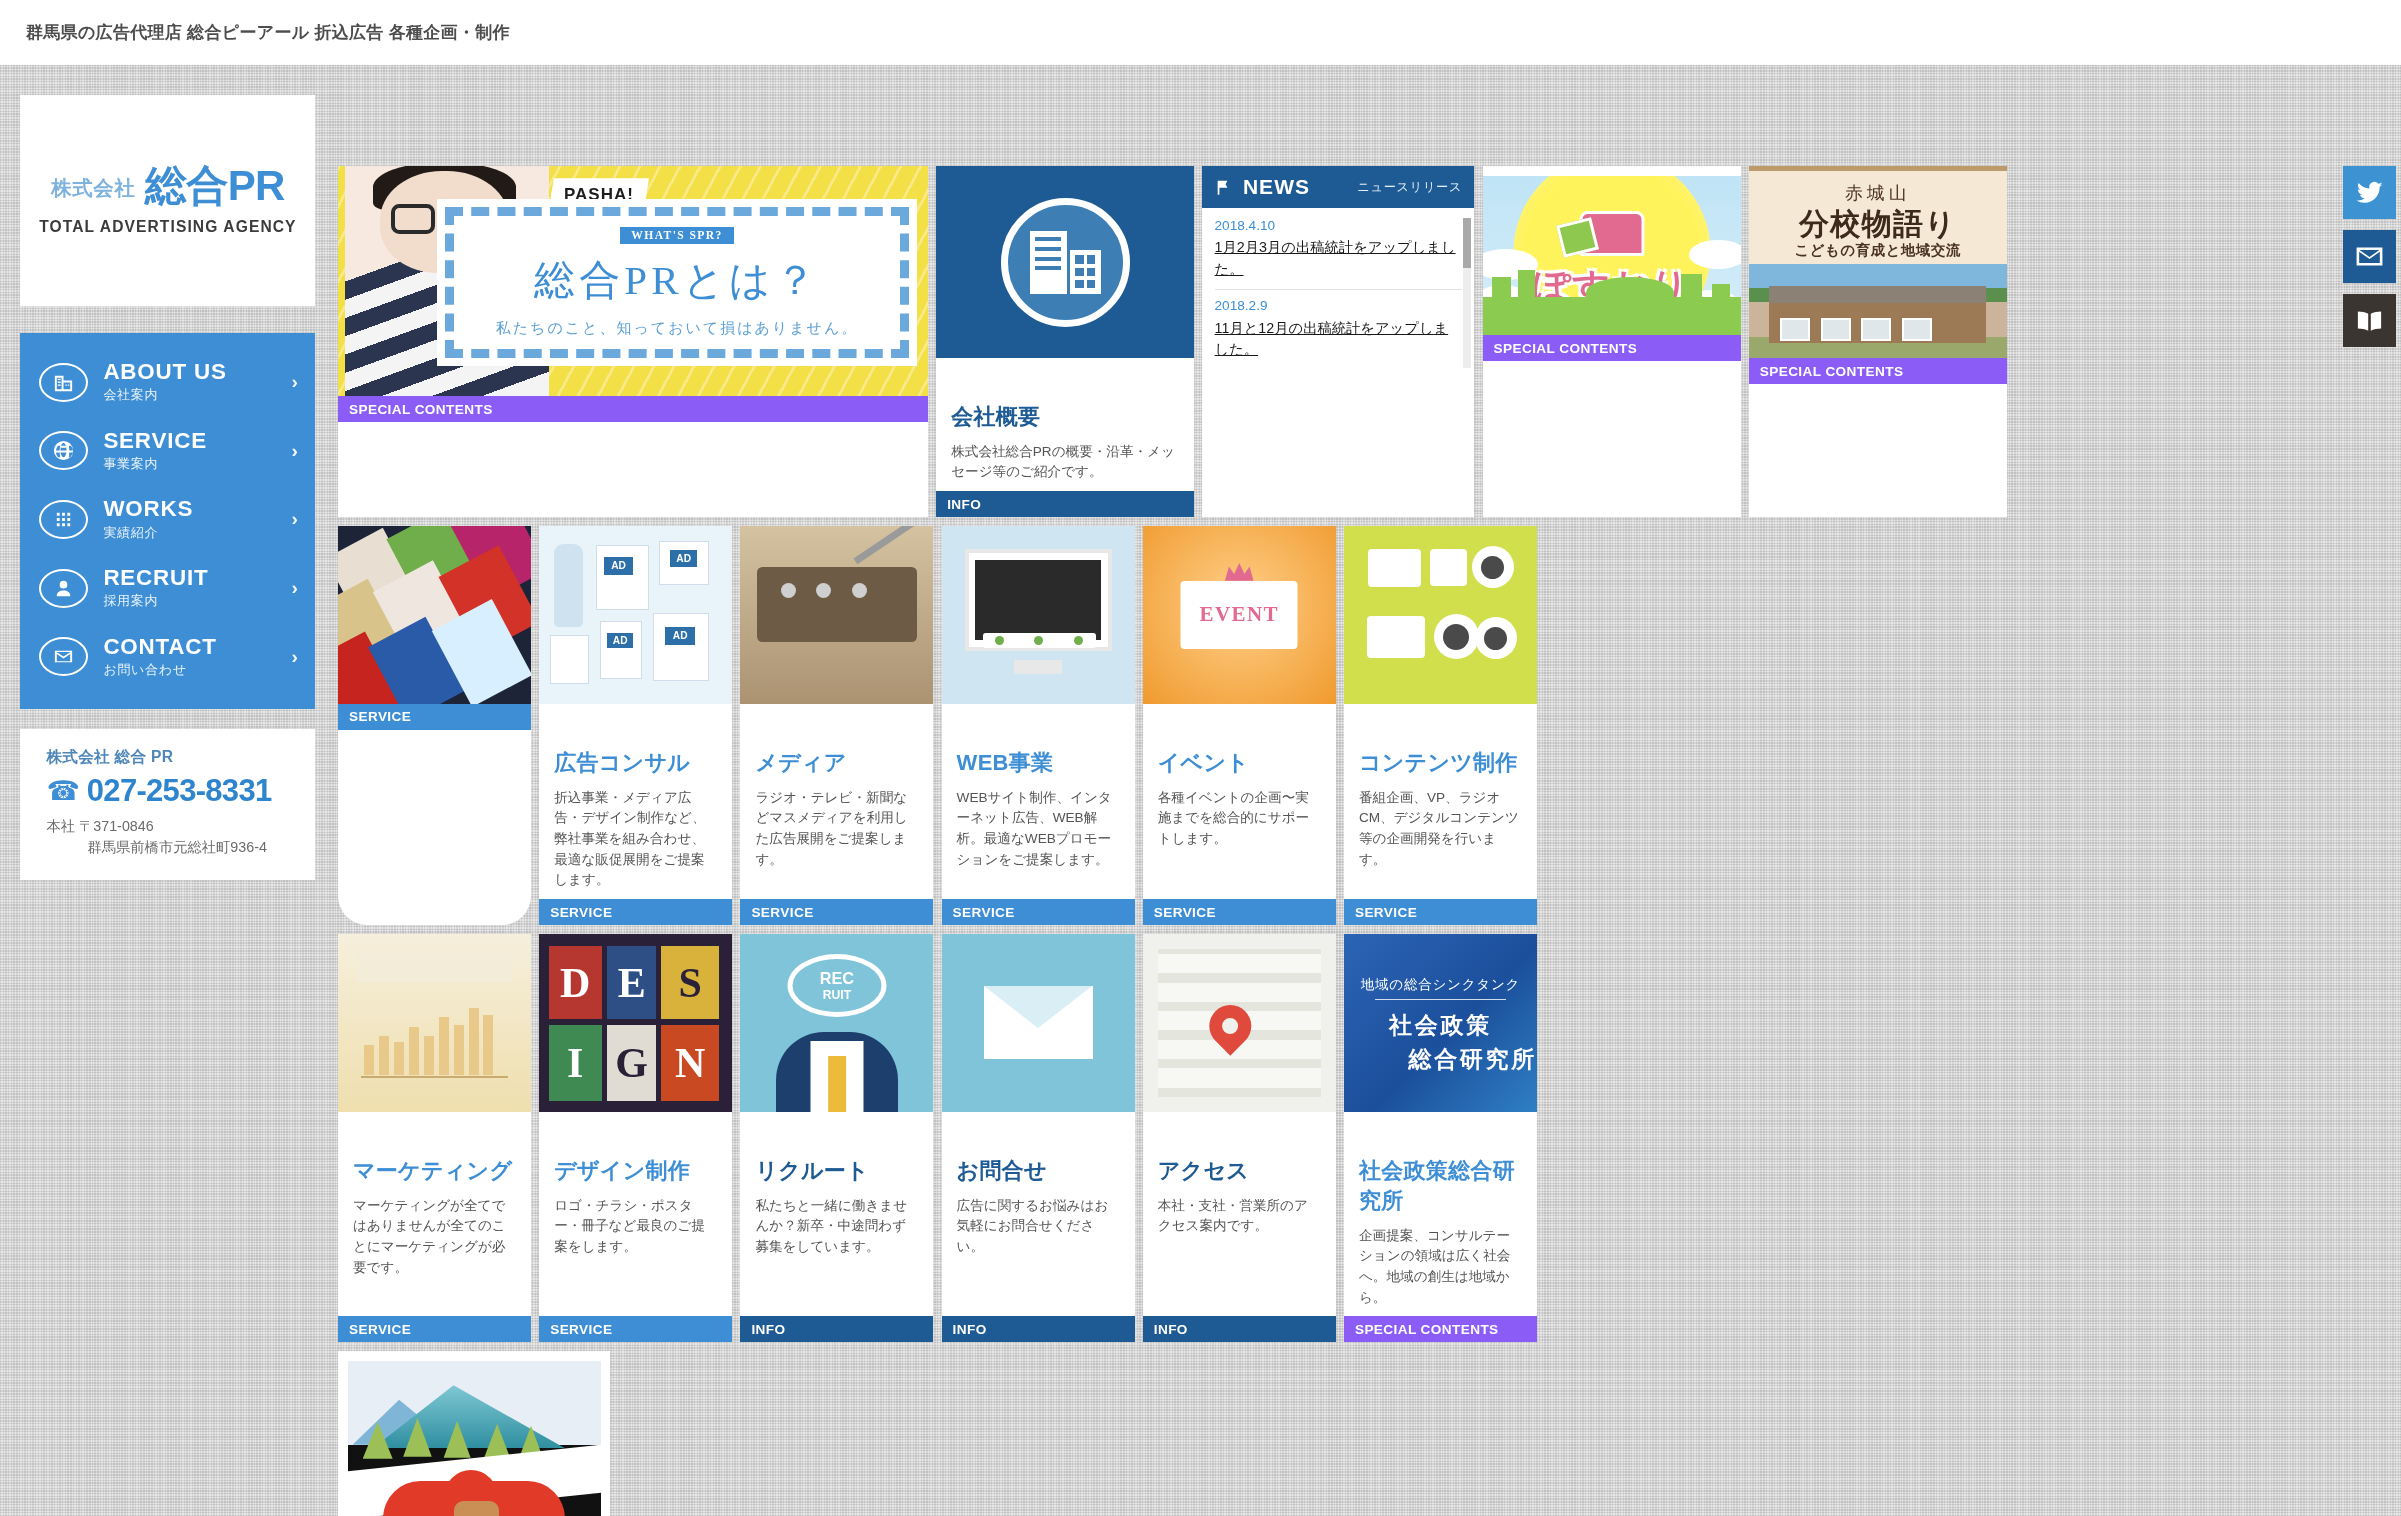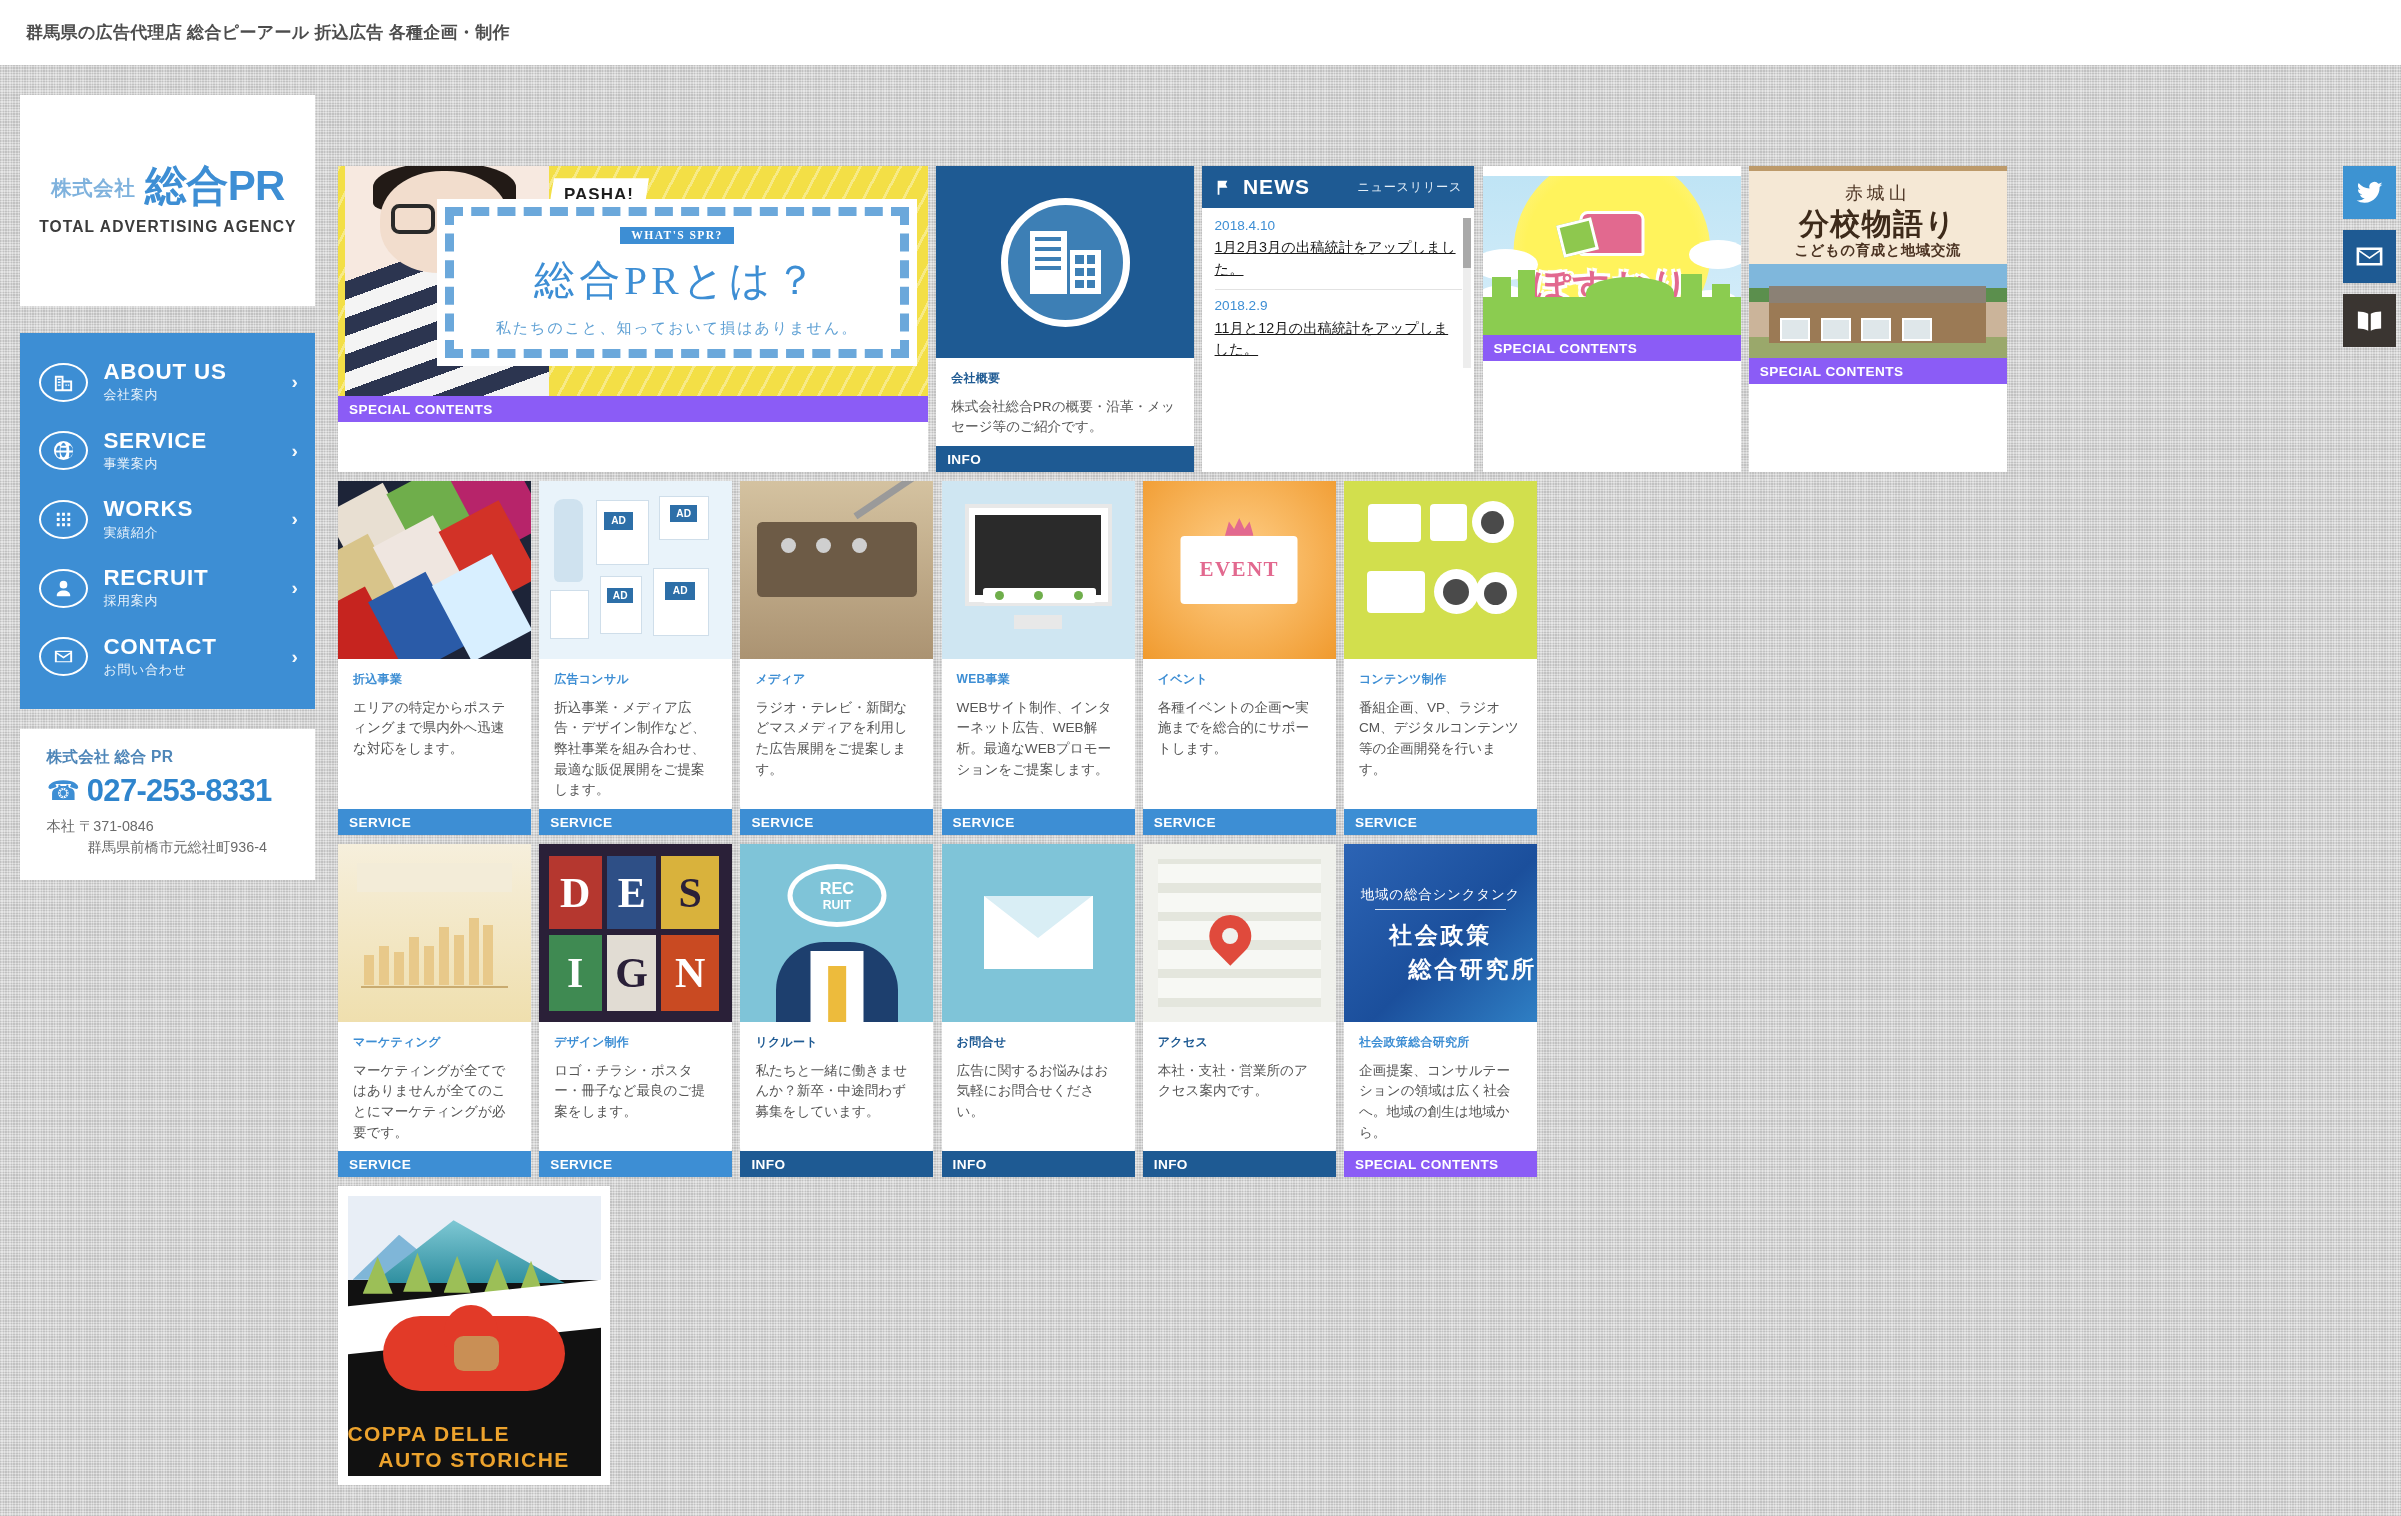--- a/index.html
+++ b/index.html
@@ -61,21 +61,21 @@
   .ct-addr { margin-top: 6.8px; font-size: 14.3px; color: #6b6b6b; line-height: 1.45; }
   .ct-addr .indent { padding-left: 41px; display: block; }
 
   
   .grid { position: absolute; left: 338px; top: 101px; width: 1768px; }
   .row { display: flex; gap: 8.2px; margin-bottom: 8.8px; }
 
   .card { background: #fff; display: flex; flex-direction: column; position: relative; }
   .card .thumb { width: 100%; overflow: hidden; position: relative; }
   .card .body { padding: 12.2px 15px 8.2px 15px; flex: 1; }
-  .card-title { font-size: 12px; font-weight: bold; color: #3d8ed4; letter-spacing: 0.3px; }
+  .card-title { font-size: 22px; font-weight: bold; color: #3d8ed4; letter-spacing: 0.3px; margin-top: 32px; }
   .card-title.navy { color: #1e5a93; }
   .card-desc { margin-top: 9.5px; font-size: 13.6px; line-height: 1.52; color: #555; }
   .tag {
     height: 26px; display: flex; align-items: center; padding-left: 11px;
     font-size: 13.6px; font-weight: bold; color: #fff; letter-spacing: 0.4px;
   }
   .tag.service { background: #3d8ed4; }
   .tag.info { background: #1e5a93; }
   .tag.special { background: #8b5cf6; }
 
@@ -476,24 +476,20 @@
           <i style="left:4.1px;top:12.2px;width:65px;height:87px;background:#e8dfd2"></i>
           <i style="left:65px;top:-6.8px;width:65px;height:87px;background:#6fae4b"></i>
           <i style="left:128px;top:-23px;width:65px;height:87px;background:#b7246a"></i>
           <i style="left:-11px;top:63px;width:65px;height:87px;background:#d8c48a"></i>
           <i style="left:52px;top:45px;width:68px;height:90px;background:#efe6e0"></i>
           <i style="left:117px;top:30px;width:68px;height:87px;background:#d23227"></i>
           <i style="left:-15px;top:116px;width:65px;height:82px;background:#c6241f"></i>
           <i style="left:46px;top:101px;width:65px;height:84px;background:#2a5ba8"></i>
           <i style="left:110px;top:84px;width:68px;height:86px;background:#d8efff"></i>
         </div>
-        <div class="body">
-          <div class="card-title">折込事業</div>
-          <div class="card-desc">エリアの特定からポスティングまで県内外へ迅速な対応をします。</div>
-        </div>
         <div class="tag service">SERVICE</div>
       </div>
 
       <div class="card c-srv">
         <div class="thumb th-ad">
           <div class="bottle"></div>
           <div class="box" style="left:57px;top:19px;width:53px;height:65px"></div>
           <div class="lbl" style="left:65px;top:31px;width:28.6px;height:17.7px">AD</div>
           <div class="box" style="left:120px;top:15px;width:50px;height:44px"></div>
           <div class="lbl" style="left:131px;top:24.5px;width:27px;height:16.3px">AD</div>

